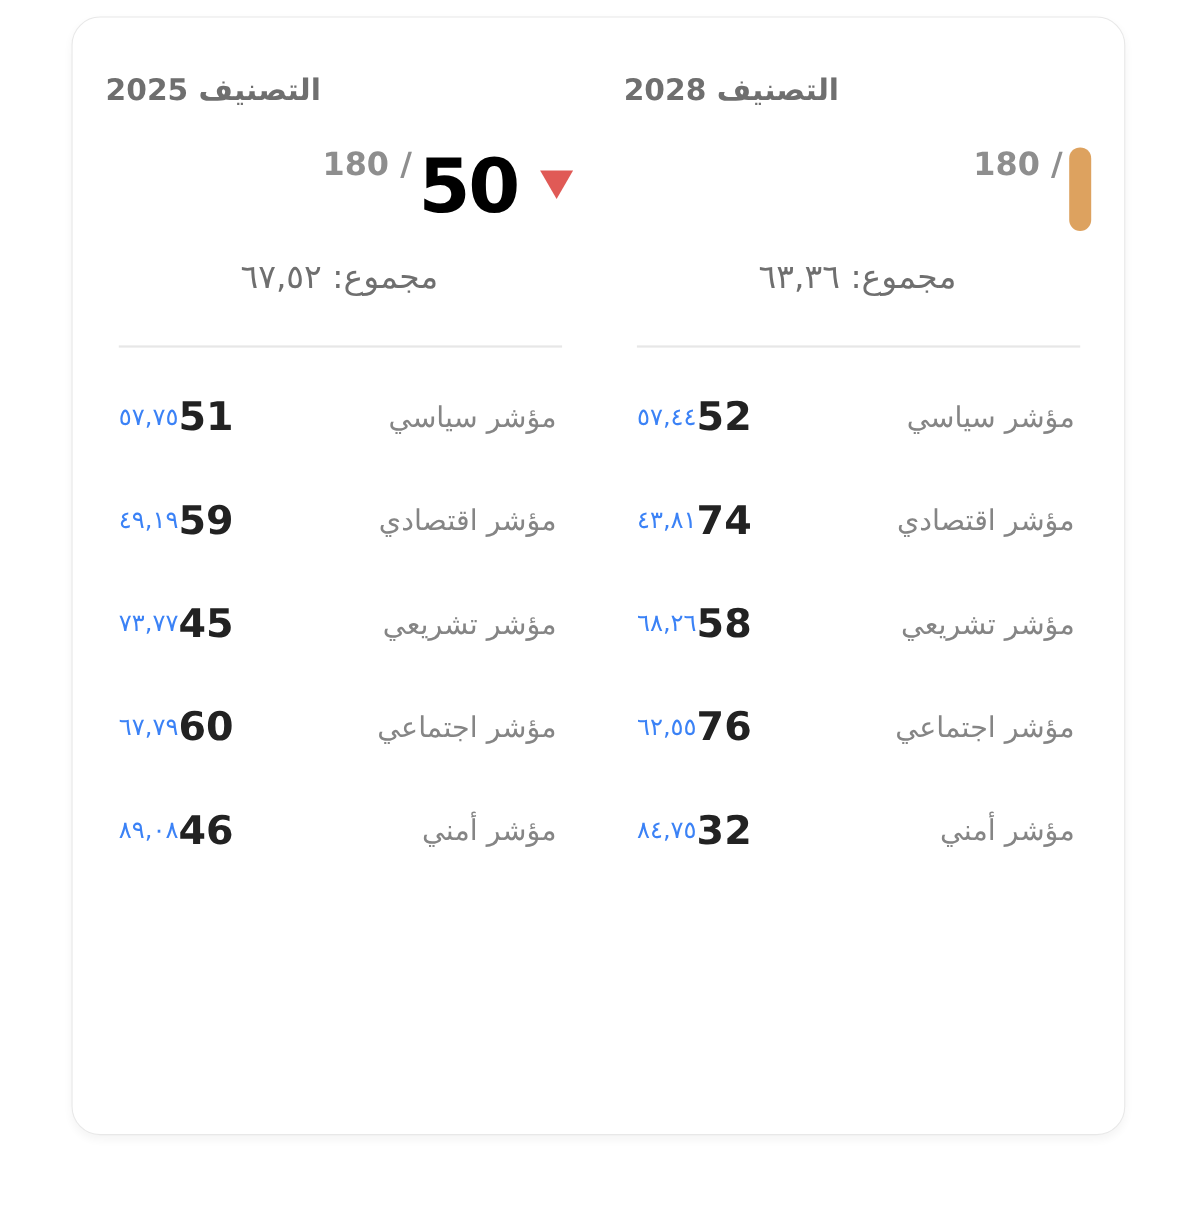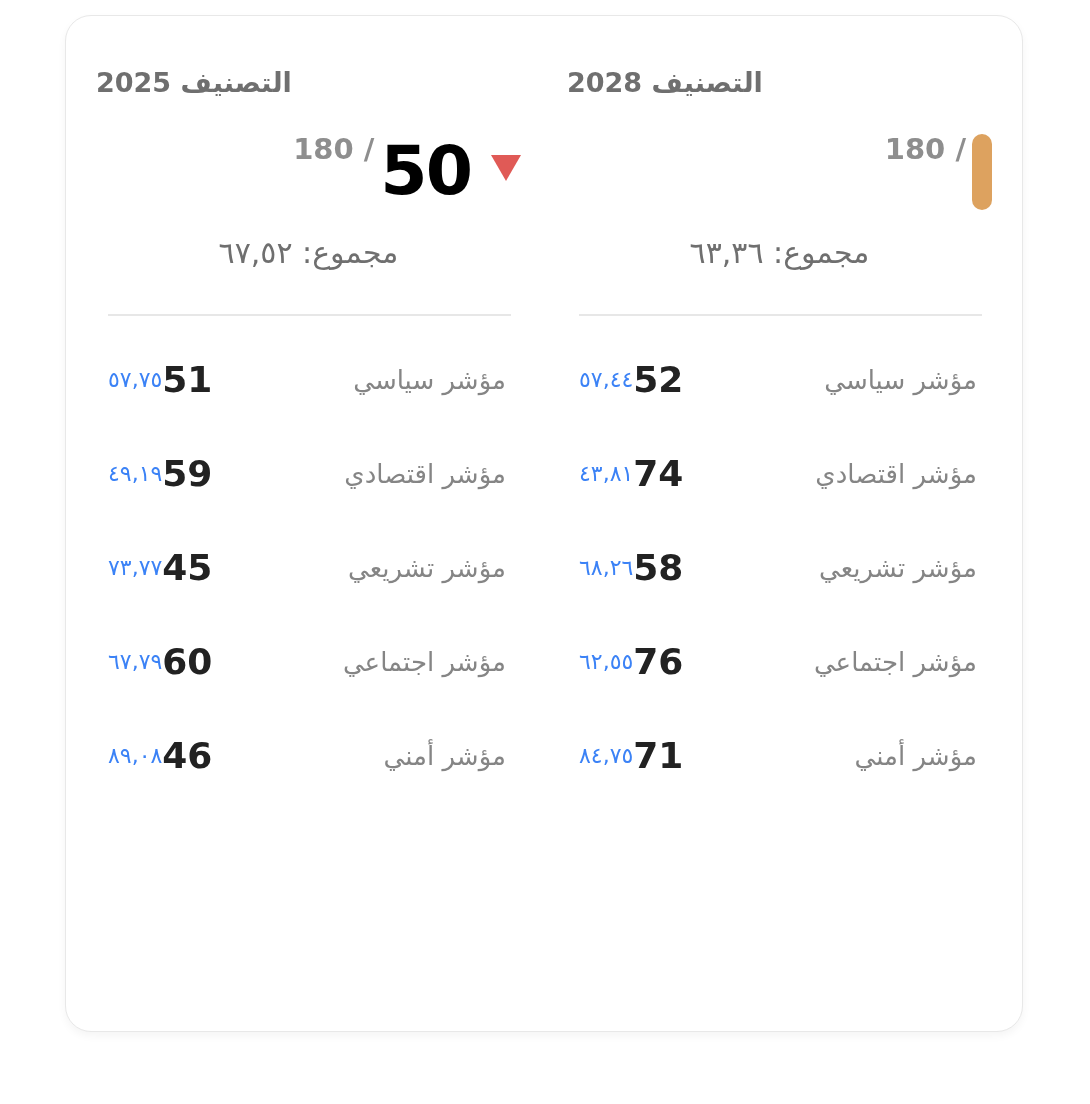--- a/index.html
+++ b/index.html
@@ -172,21 +172,21 @@
         <li class="indicator-row">
           <span class="indicator-label">مؤشر اجتماعي</span>
           <span class="rank-cell">
             <span class="indicator-rank">76</span>
             <span class="indicator-score">٦٢,٥٥</span>
           </span>
         </li>
         <li class="indicator-row">
           <span class="indicator-label">مؤشر أمني</span>
           <span class="rank-cell">
-            <span class="indicator-rank">71</span>
+            <span class="indicator-rank">32</span>
             <span class="indicator-score">٨٤,٧٥</span>
           </span>
         </li>
       </ul>
     </section>
 
     <section class="year-col">
       <div class="year-title">التصنيف 2025</div>
       <div class="rank-row">
         <span class="triangle-down-icon"></span>

